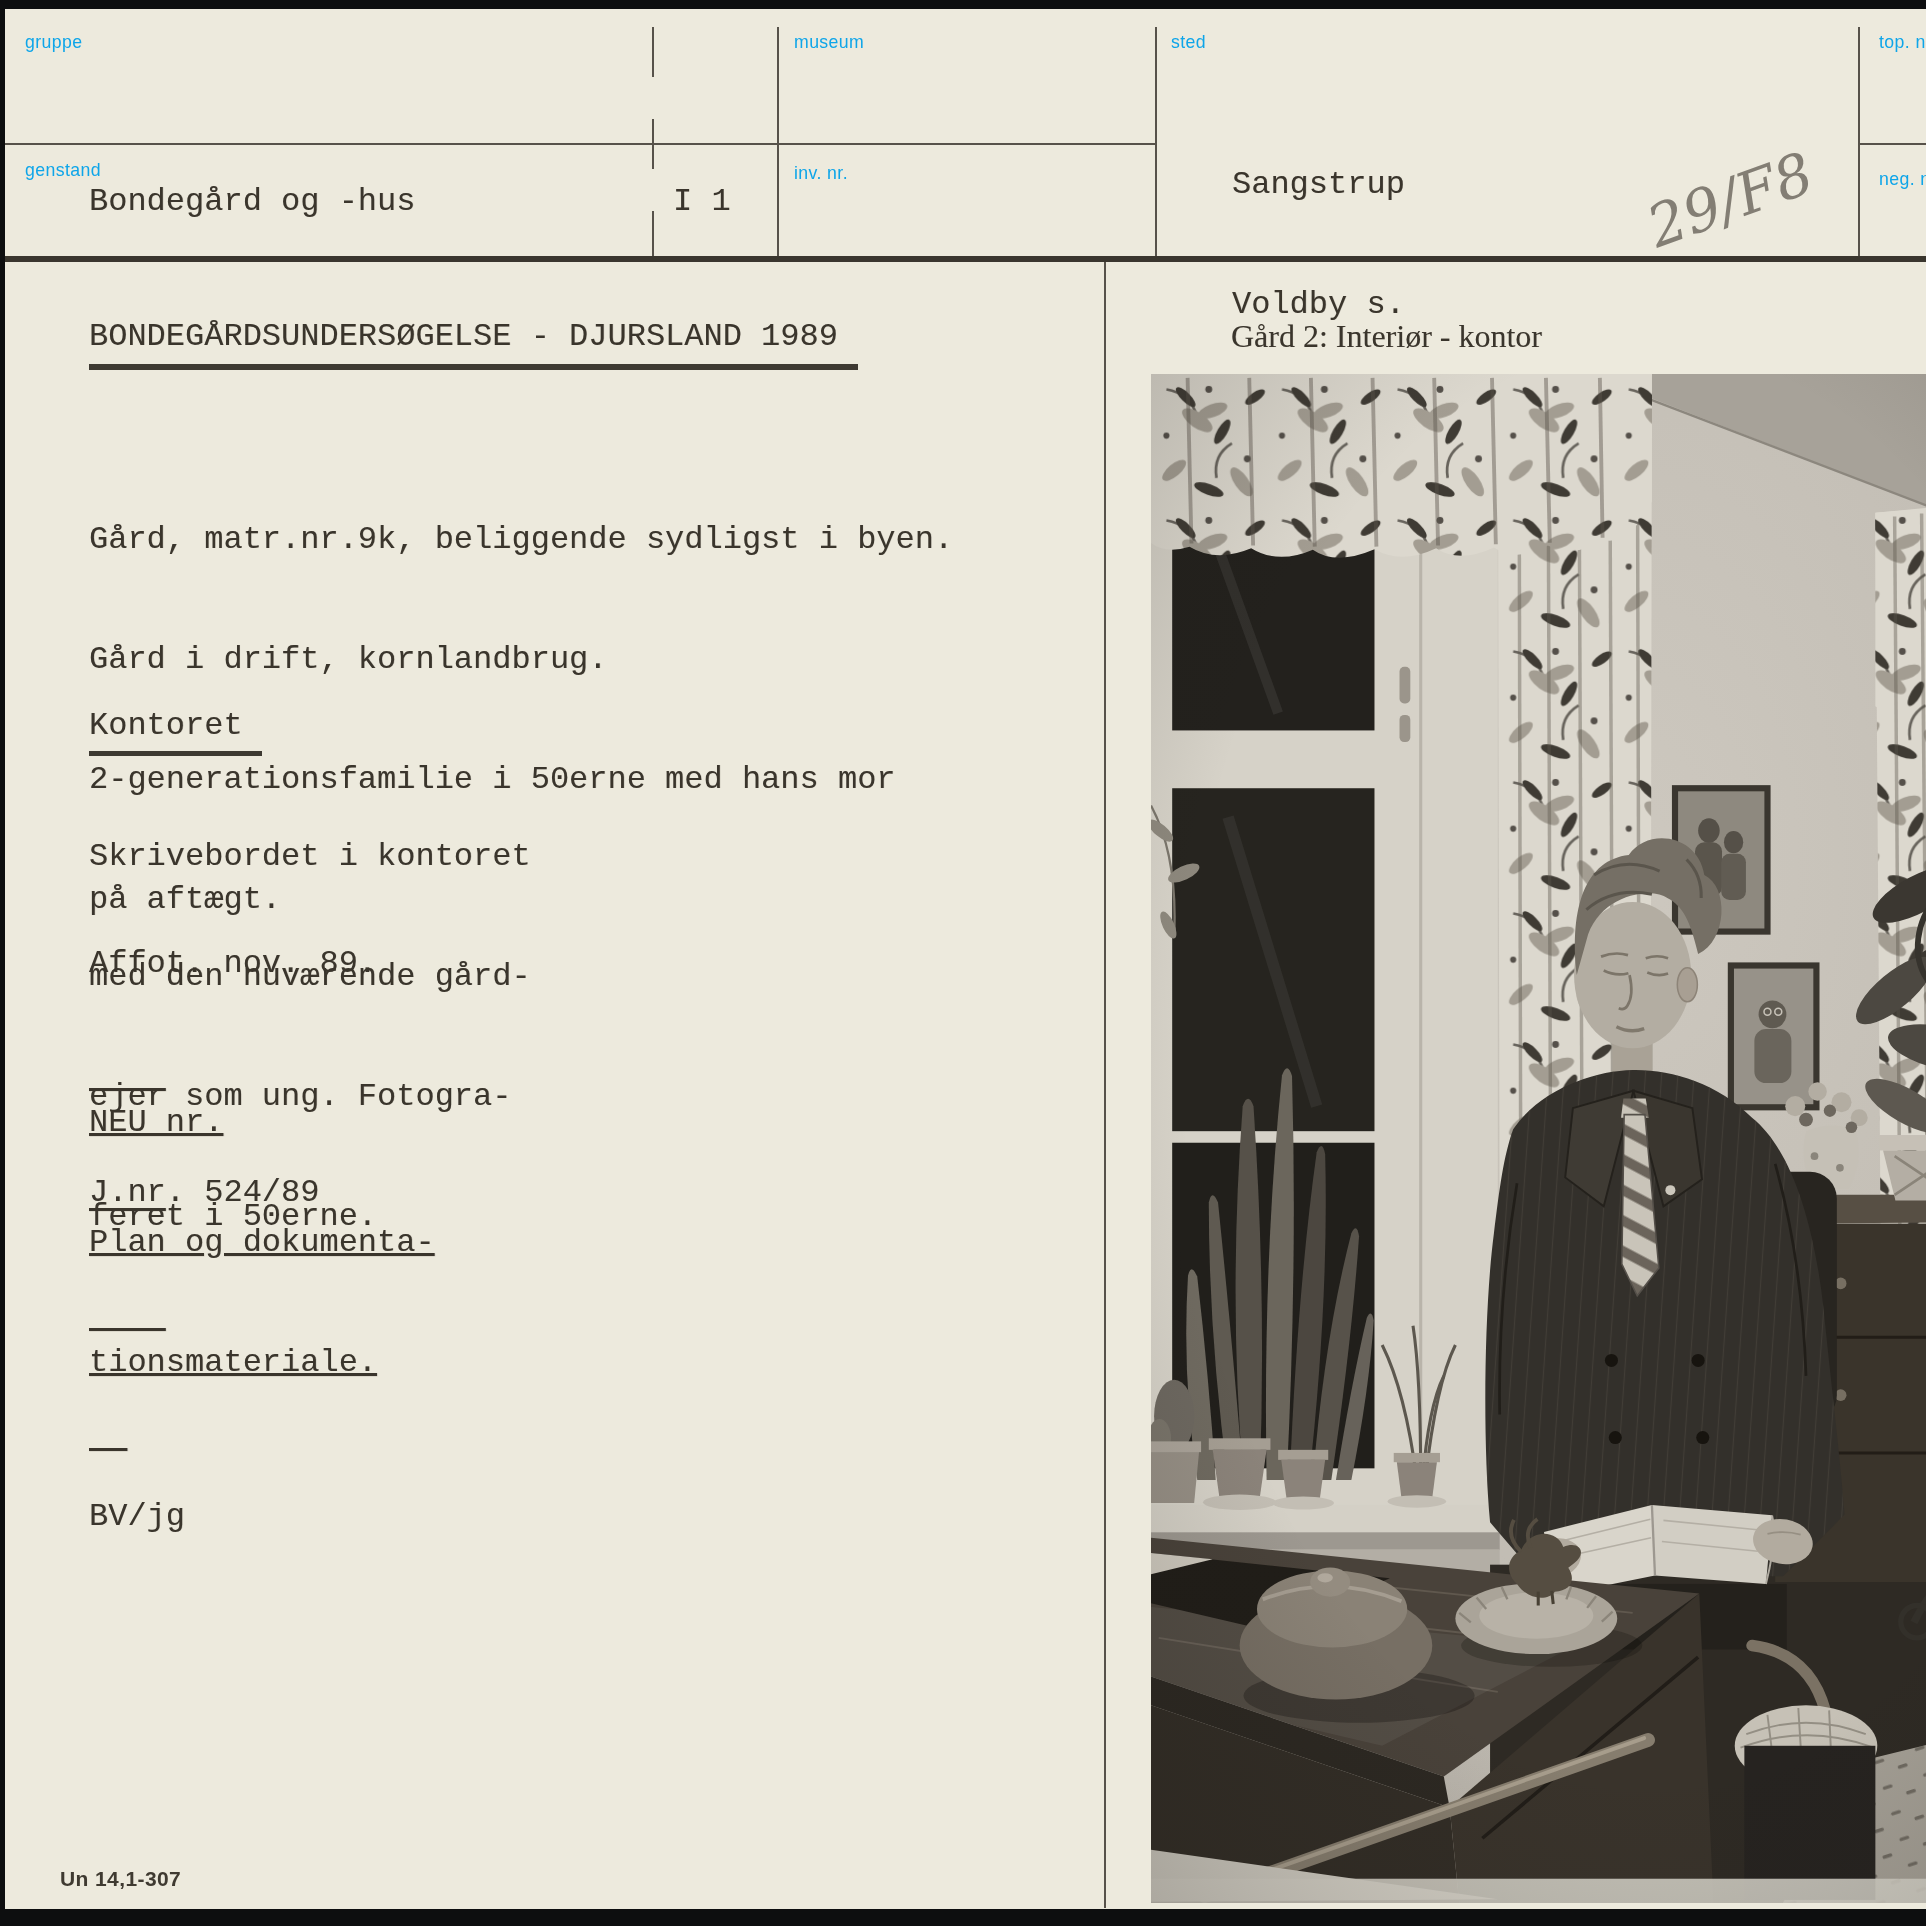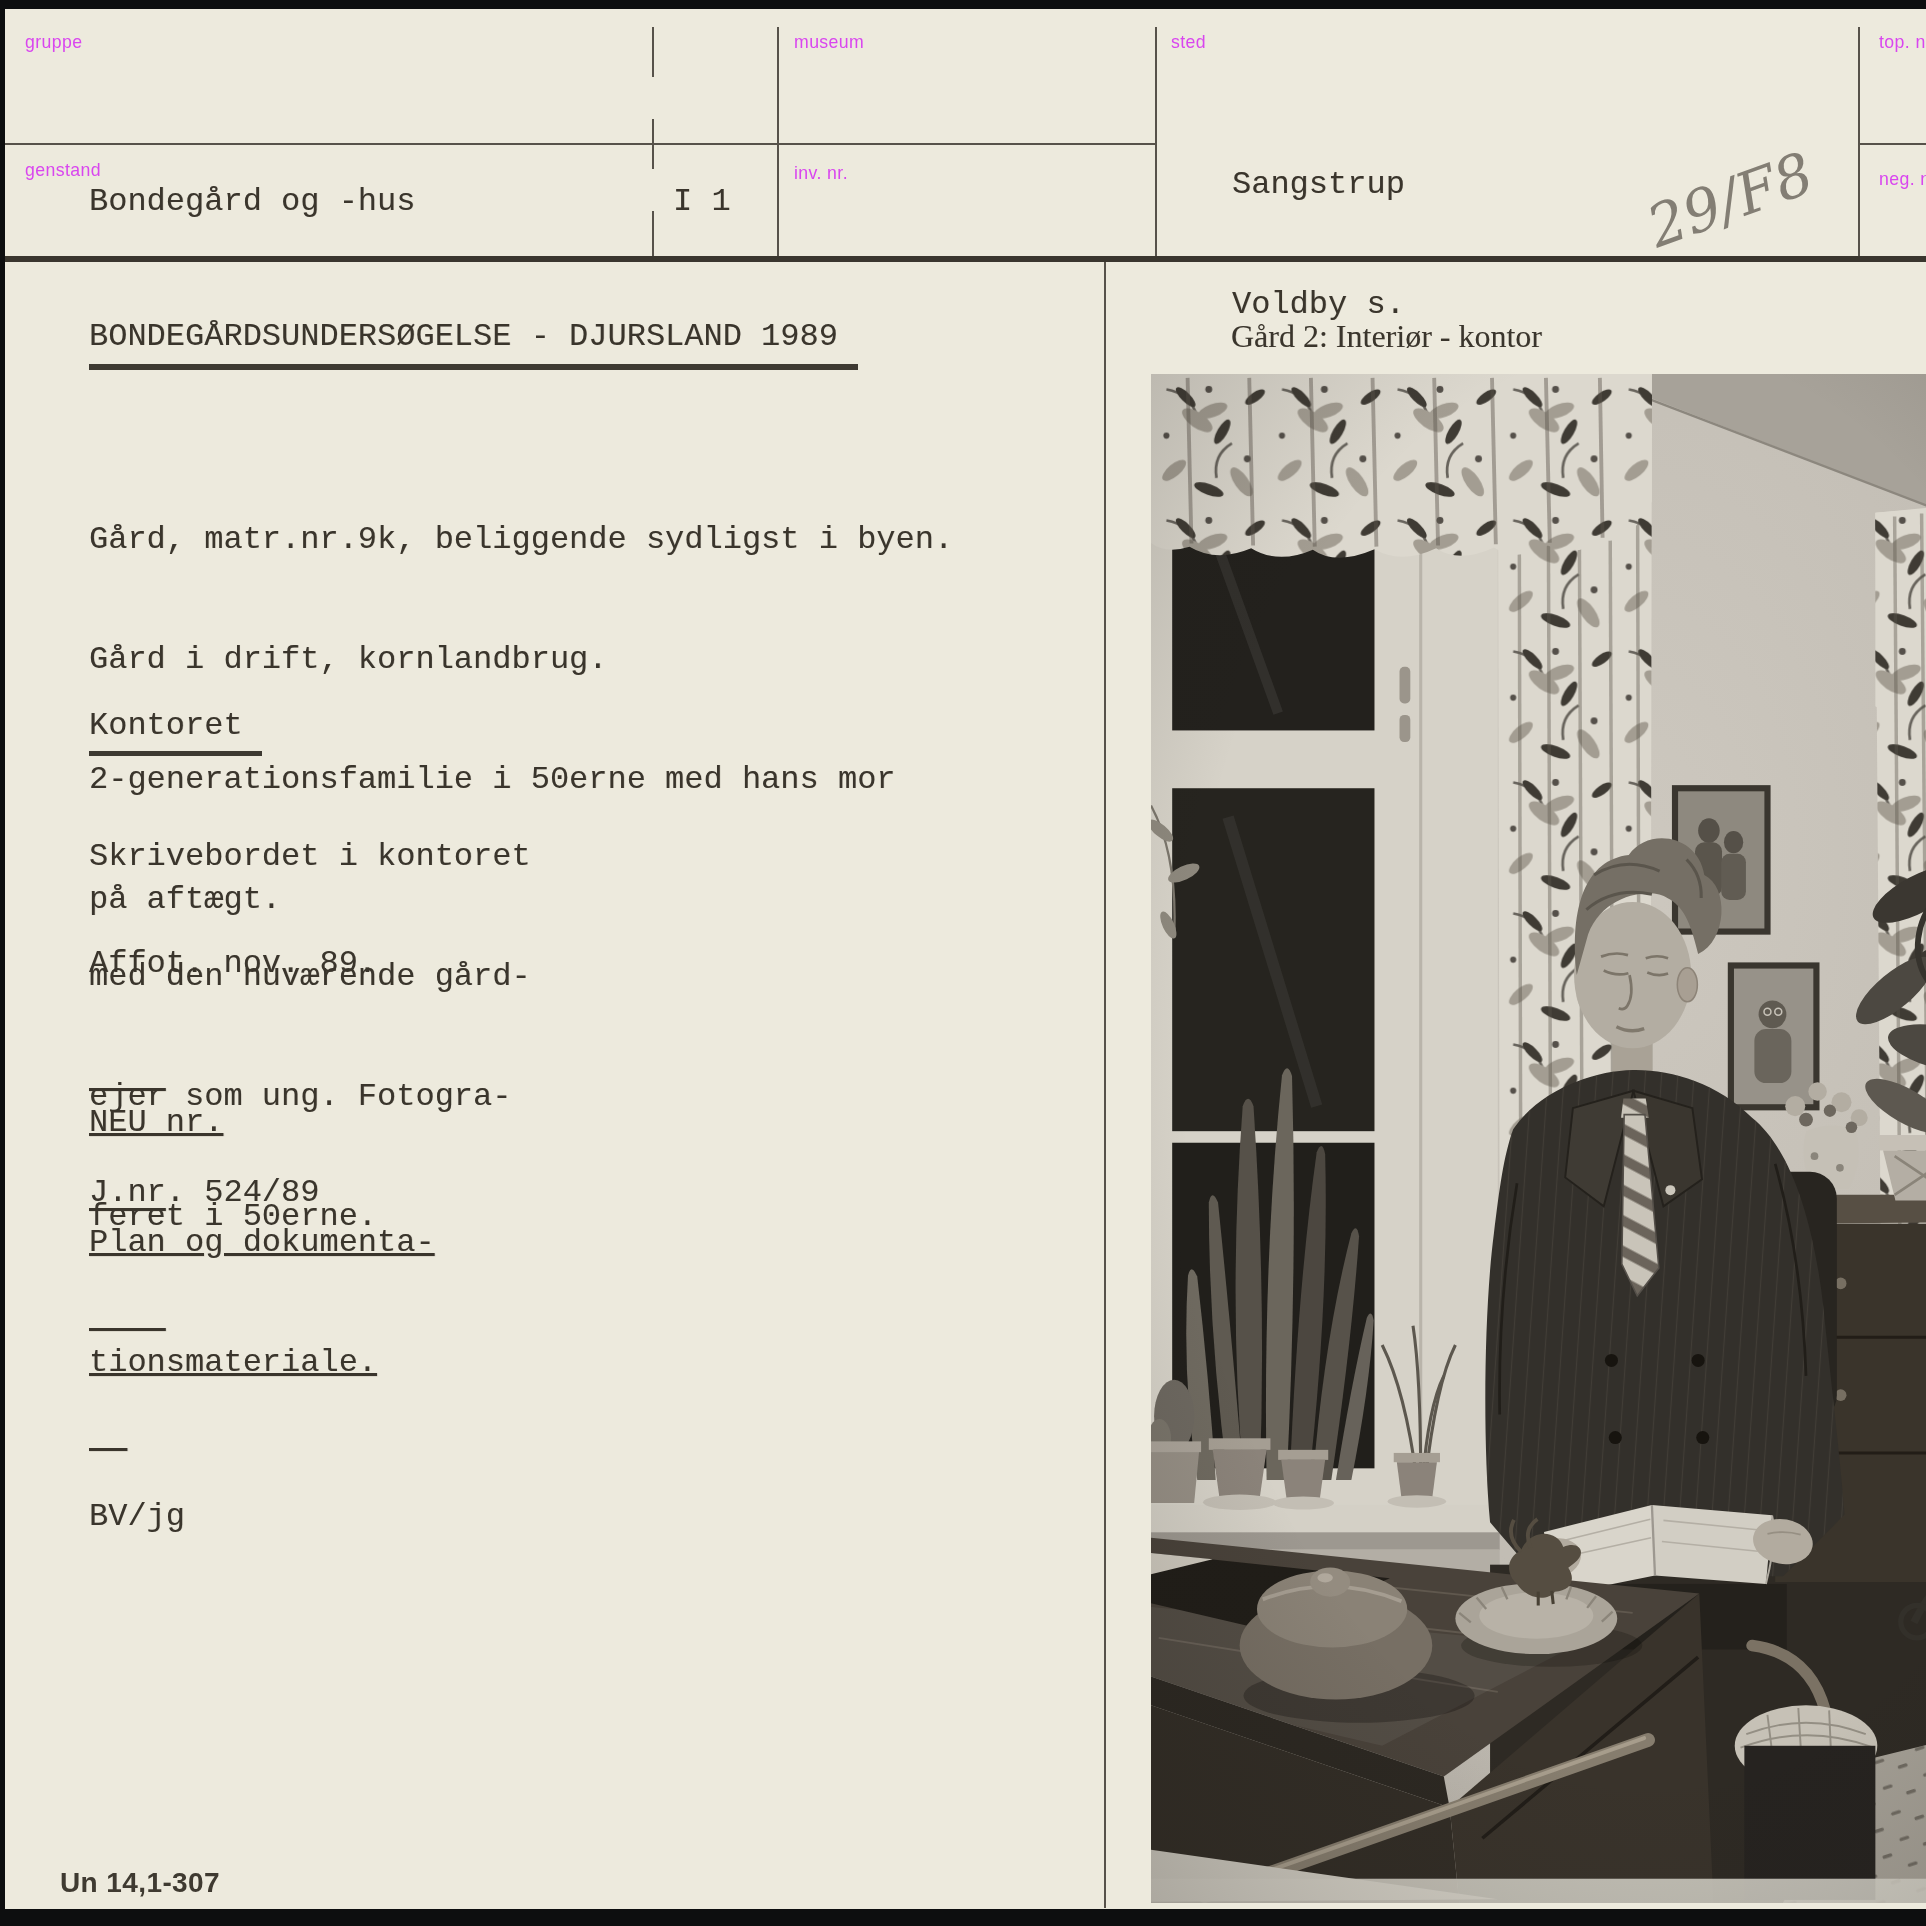--- a/index.html
+++ b/index.html
@@ -1,34 +1,34 @@
 <!DOCTYPE html>
 <html style="font-size:6.2px"><head>
 <meta charset="utf-8">
 <style>
   html,body{margin:0;padding:0;background:#0d0e0f;width:2204px;height:1926px;overflow:hidden;}
   #stage{position:relative;width:2204px;height:1926px;background:#0d0e0f;}
   #card{position:absolute;left:5.4px;top:8.5px;width:2188px;height:1900px;
         background:radial-gradient(ellipse at 42% 28%, #f1eee2 0%, #edead D 45%, #e9e6d8 78%, #e4e1d2 100%);
         background-color:#edeadd;}
   .lbl{position:absolute;font-family:"Liberation Sans","DejaVu Sans",sans-serif;font-size:17.7px;
-       color:#d946ef;letter-spacing:0.4px;white-space:pre;}
+       color:#0ea5e9;letter-spacing:0.4px;white-space:pre;}
   .mono{position:absolute;font-family:"Liberation Mono","DejaVu Sans Mono",monospace;font-size:32px;
         color:#3a352c;white-space:pre;text-shadow:0.4px 0.4px 0 rgba(58,53,44,.25);}
   .mono .ln{height:39px;line-height:39px;margin-top:7px;}
   .hl{position:absolute;background:#57524a;}
   .hl.bold{background:#3a362e;}
   .vl{position:absolute;background:#57524a;width:1.5px;}
   .vdash{position:absolute;width:1.9px;background:repeating-linear-gradient(to bottom,#57524a 0 50px,transparent 50px 92px);}
   .uline{position:absolute;background:#3e3a32;}
   .pencil{position:absolute;font-family:"DejaVu Serif","Liberation Serif",serif;font-style:italic;
           font-size:58px;color:rgba(104,99,90,.8);transform:rotate(-20deg);white-space:pre;}
   .photo{position:absolute;left:1151px;top:374px;width:991px;height:1529px;}
   .formcode{position:absolute;font-family:"Liberation Sans","DejaVu Sans",sans-serif;font-weight:700;
-            font-size:28px;color:#3f3a31;letter-spacing:0.4px;white-space:pre;}
+            font-size:21px;color:#3f3a31;letter-spacing:0.4px;white-space:pre;}
 </style>
 </head>
 <body>
 
 <div id="stage">
   <div id="card"></div>
 
   <div class="hl" style="left:5.4px;top:143px;width:1150px;height:1.9px;"></div>
   <div class="hl" style="left:1859px;top:143px;width:335px;height:1.9px;"></div>
   <div class="hl bold" style="left:5.4px;top:256px;width:2188px;height:6.2px;"></div>

